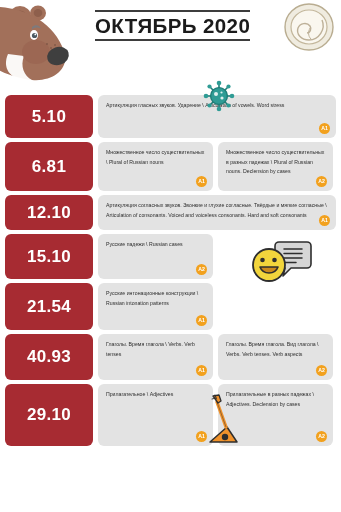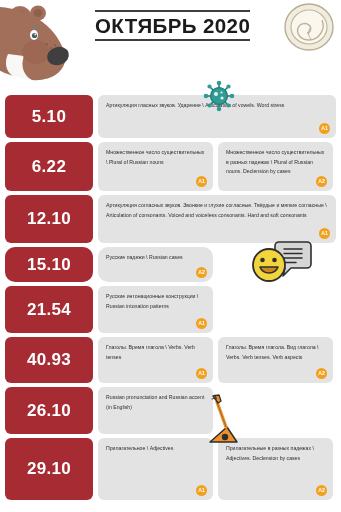--- a/index.html
+++ b/index.html
@@ -107,22 +107,22 @@
     color: #ffffff;
     font-size: 5.2px;
     font-weight: bold;
     display: flex; align-items: center; justify-content: center;
     line-height: 1;
   }
 
   
   .r0 .date-cell, .r0 .topic { height: 43px; }
   .r1 .date-cell, .r1 .topic { height: 49px; }
-  .r2 .date-cell, .r2 .topic { height: 48px; }
-  .r3 .date-cell, .r3 .topic { height: 35px; border-radius: 10px; }
+  .r2 .date-cell, .r2 .topic { height: 35px; }
+  .r3 .date-cell, .r3 .topic { height: 45px; }
   .r4 .date-cell, .r4 .topic { height: 47px; }
   .r5 .date-cell, .r5 .topic { height: 46px; }
   .r6 .date-cell, .r6 .topic { height: 47px; }
   .r7 .date-cell, .r7 .topic { height: 62px; }
 
   
   .deco { position: absolute; pointer-events: none; }
   .deco-virus { left: 203px; top: 80px;  width: 32px; height: 32px; }
   .deco-emoji { left: 251px; top: 238px; width: 62px; height: 48px; }
   .deco-balalaika { left: 206px; top: 393px; width: 36px; height: 56px; }
@@ -171,21 +171,21 @@
 
     <div class="row r0">
       <div class="date-cell">5.10</div>
       <div class="topic wide">
         <span>Артикуляция гласных звуков. Ударение \ Articulation of vowels. Word stress</span>
         <span class="badge">A1</span>
       </div>
     </div>
 
     <div class="row r1">
-      <div class="date-cell">6.22</div>
+      <div class="date-cell">6.81</div>
       <div class="topic col-a">
         <span>Множественное число существительных \ Plural of Russian nouns</span>
         <span class="badge">A1</span>
       </div>
       <div class="topic col-b">
         <span>Множественное число существительных в разных падежах \ Plural of Russian nouns. Declension by cases</span>
         <span class="badge">A2</span>
       </div>
     </div>
 
@@ -220,27 +220,20 @@
       <div class="topic col-a">
         <span>Глаголы. Время глагола \ Verbs. Verb tenses</span>
         <span class="badge">A1</span>
       </div>
       <div class="topic col-b">
         <span>Глаголы. Время глагола. Вид глагола \ Verbs. Verb tenses. Verb aspects</span>
         <span class="badge">A2</span>
       </div>
     </div>
 
-    <div class="row r6">
-      <div class="date-cell">26.10</div>
-      <div class="topic col-a">
-        <span>Russian pronunciation and Russian accent (in English)</span>
-      </div>
-      <div class="topic col-b empty"></div>
-    </div>
 
     <div class="row r7">
       <div class="date-cell">29.10</div>
       <div class="topic col-a">
         <span>Прилагательное \ Adjectives</span>
         <span class="badge">A1</span>
       </div>
       <div class="topic col-b">
         <span>Прилагательные в разных падежах \ Adjectives. Declension by cases</span>
         <span class="badge">A2</span>

